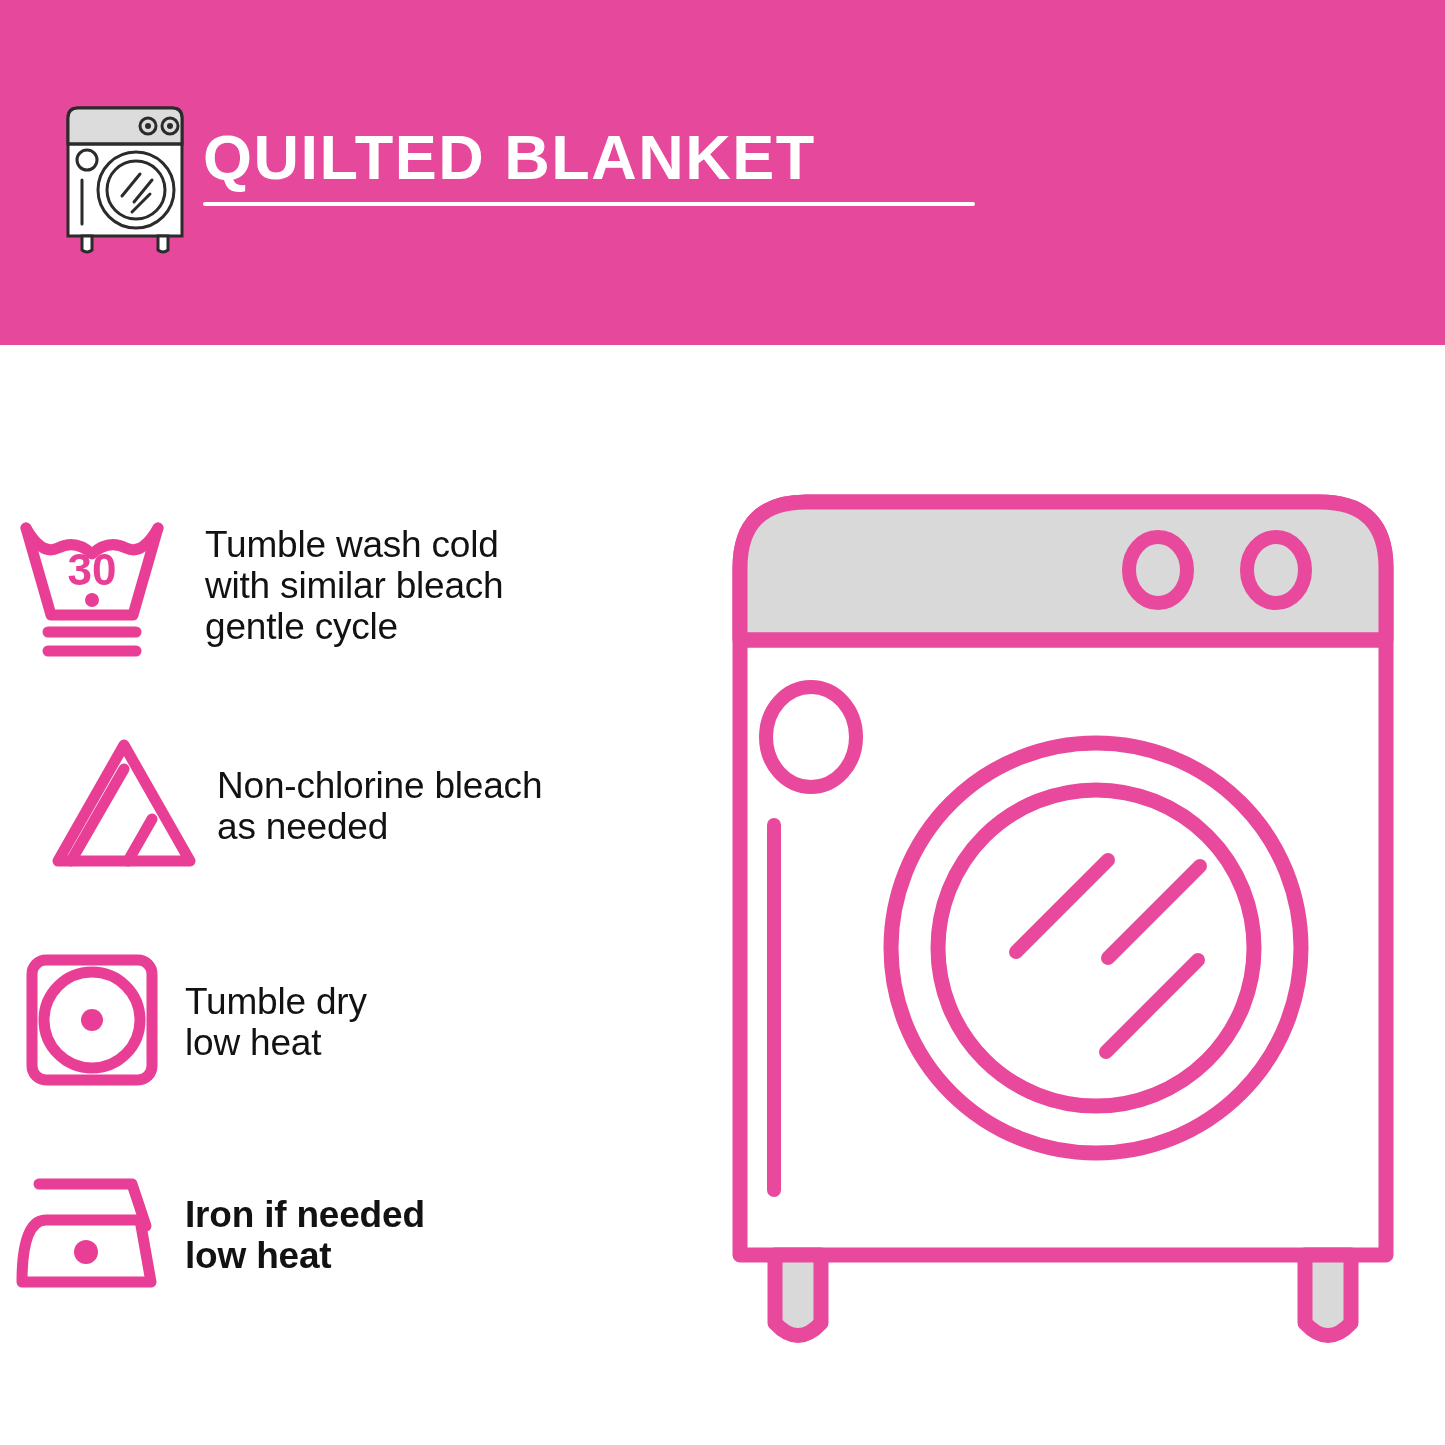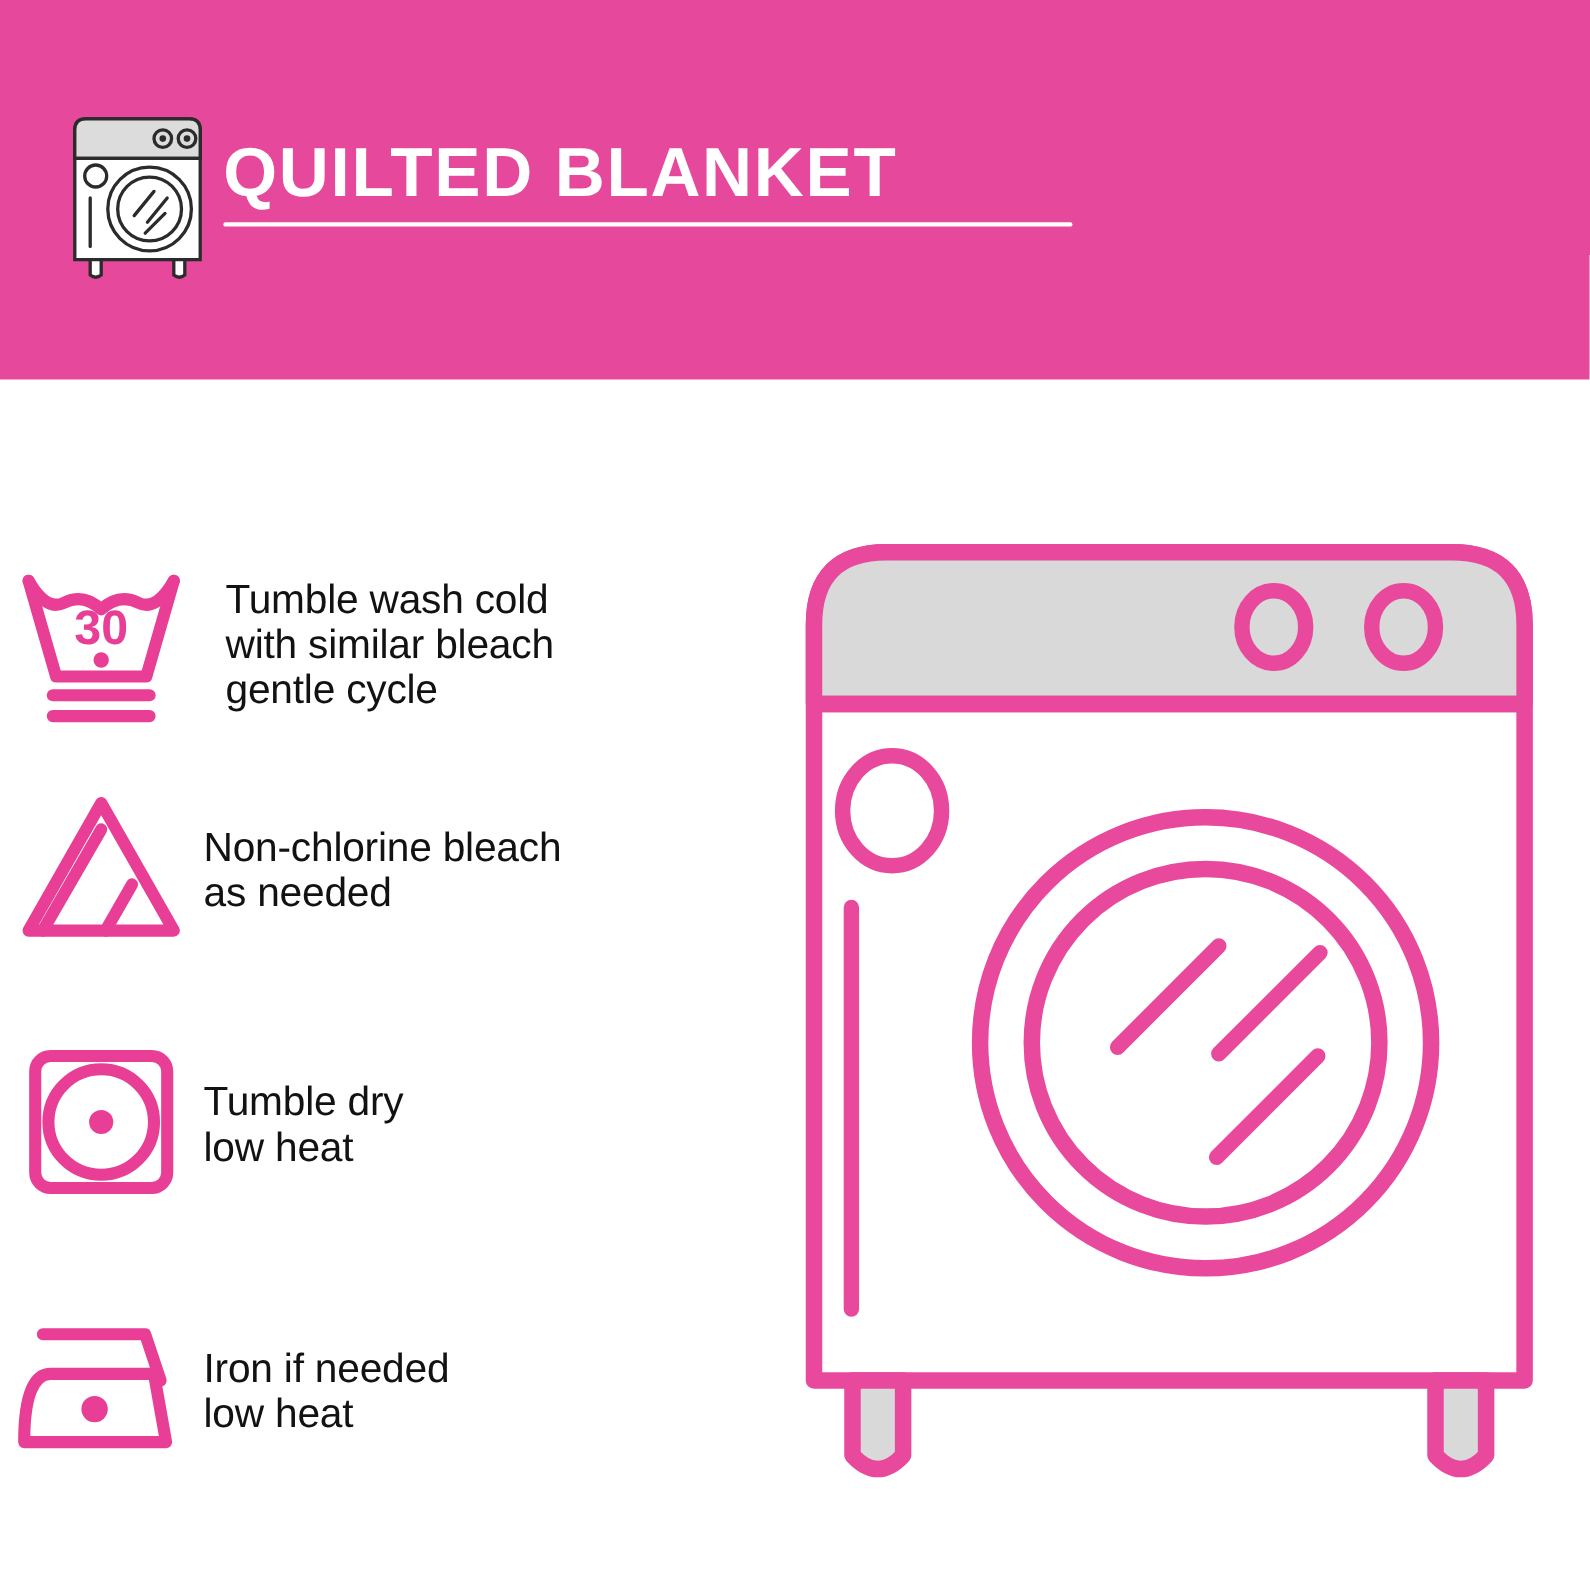--- a/index.html
+++ b/index.html
@@ -94,23 +94,23 @@
     line-height: 41px;
     color: #121212;
     letter-spacing: -0.2px;
   }
   .care-label .line {
     display: block;
     white-space: nowrap;
   }
 
   #care-row-wash    { top: 150px;  height: 180px; gap: 20px; }
-  #care-row-bleach  { top: 361px;  height: 170px; }
+  #care-row-bleach  { top: 376px;  height: 170px; padding-left: 32px; }
   #care-row-dry     { top: 592px;  height: 170px; }
-  #care-row-iron    { top: 834px;  height: 170px; }
+  #care-row-iron    { top: 805px;  height: 170px; font-weight: bold; }
 
   
   #machine-illustration {
     position: absolute;
     left: 718px;
     top: 480px;
     width: 690px;
     height: 880px;
   }
 </style>

